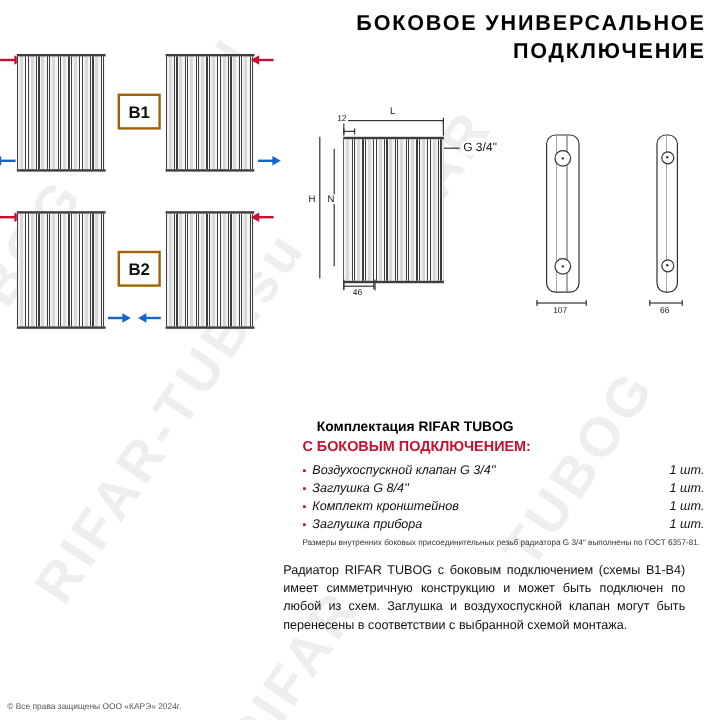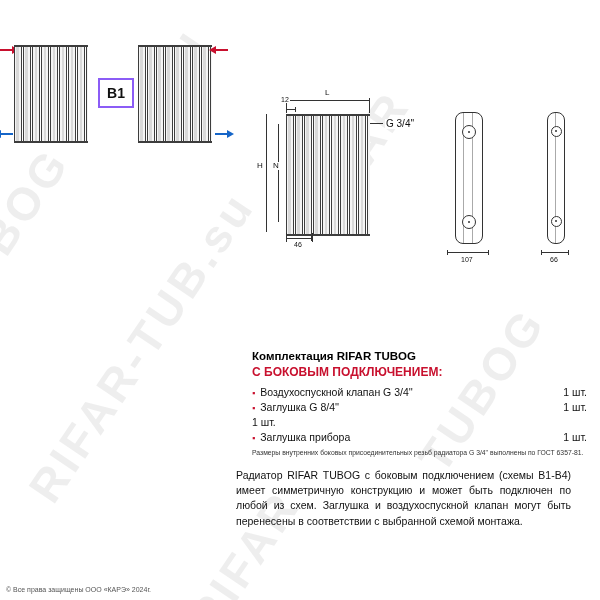--- a/index.html
+++ b/index.html
@@ -10,21 +10,21 @@
       color:rgba(90,90,90,0.10);white-space:nowrap;transform:rotate(-56deg);transform-origin:left center;}
   
   .title{position:absolute;z-index:1;top:8px;right:12px;text-align:right;font-weight:bold;
          font-size:18px;letter-spacing:1.5px;line-height:1.3;color:#000;}
   
   .scheme{position:absolute;z-index:1;left:0;width:240px;height:100px;}
   .rad{position:absolute;top:0;width:74px;height:94px;
        border-top:2px solid #3d3d3d;border-bottom:2px solid #3d3d3d;
        background:repeating-linear-gradient(90deg,#3d3d3d 0 1px,#f4f4f4 1px 2.5px,#d8d8d8 2.5px 5px,#f4f4f4 5px 7px,#3d3d3d 7px 8px,#ffffff 8px 9px);}
   .rad-l{left:14px;} .rad-r{left:138px;}
-  .label-box{position:absolute;left:98px;top:33px;width:32px;height:26px;border:2px solid #8b5cf6;
+  .label-box{position:absolute;left:98px;top:33px;width:32px;height:26px;border:2px solid #a16207;
              display:flex;align-items:center;justify-content:center;font-weight:bold;font-size:14px;background:#fff;}
   .arrow{position:absolute;height:2px;width:13px;}
   .arrow::before{content:"";position:absolute;left:0;right:0;top:0;height:2px;background:currentColor;}
   .head-r::after{content:"";position:absolute;right:-6px;top:-3px;border-left:7px solid currentColor;
                  border-top:4px solid transparent;border-bottom:4px solid transparent;}
   .head-l::after{content:"";position:absolute;left:-6px;top:-3px;border-right:7px solid currentColor;
                  border-top:4px solid transparent;border-bottom:4px solid transparent;}
   .red{color:#c8102e;} .blue{color:#1565c8;}
   
   .drawing{position:absolute;z-index:1;left:252px;top:92px;width:200px;height:190px;}
@@ -41,24 +41,24 @@
   
   .sides{position:absolute;z-index:1;left:447px;top:100px;width:140px;height:180px;}
   .sv{position:absolute;border:1.5px solid #333;border-radius:8px;background:
       linear-gradient(90deg,transparent 0 7px,#aaa 7px 8px,transparent 8px 16px,#aaa 16px 17px,transparent 17px);}
   .sv2{background:linear-gradient(90deg,transparent 0 7px,#aaa 7px 8px,transparent 8px);}
   .boss{position:absolute;width:12px;height:12px;border:1px solid #333;border-radius:50%;background:#fff;}
   .boss::after{content:"";position:absolute;left:4.5px;top:4.5px;width:2px;height:2px;border-radius:50%;background:#333;}
   .boss-s{width:9px;height:9px;} .boss-s::after{left:3px;top:3px;}
   
   .kit{position:absolute;z-index:1;left:252px;top:350px;width:335px;}
-  .kit-title{font-weight:bold;font-size:11.5px;color:#000;}
+  .kit-title{font-weight:bold;font-size:11.5px;color:#000;margin-left:12px;}
   .kit-subtitle{font-weight:bold;font-size:12px;color:#c8102e;margin-top:3px;}
   .kit-list{margin-top:5px;}
-  .kit-item{display:flex;justify-content:space-between;font-size:10.5px;padding:1.5px 0;}
+  .kit-item{display:flex;justify-content:space-between;font-size:10.5px;padding:1.5px 0;font-style:italic;}
   .kit-item .bullet{color:#c8102e;margin-right:5px;font-size:9px;}
   .kit-note{margin-top:5px;font-size:6.8px;color:#333;}
   
   .desc{position:absolute;z-index:1;left:236px;top:468px;width:335px;font-size:10.5px;line-height:1.45;
         text-align:justify;color:#111;}
   .desc-min{margin-top:7px;font-weight:bold;}
   
   .copyright{position:absolute;z-index:1;left:6px;top:586px;font-size:7px;color:#555;}
 </style>
 </head>
@@ -66,31 +66,44 @@
 
 <div class="page">
 
   <span class="wm" style="left:-46px;top:280px">TUBOG</span>
   <span class="wm" style="left:40px;top:470px">RIFAR-TUB.su</span>
   <span class="wm" style="left:310px;top:200px">RIFAR</span>
   <span class="wm" style="left:430px;top:440px">TUBOG</span>
   <span class="wm" style="left:200px;top:600px">RIFAR</span>
   <span class="wm" style="left:150px;top:70px">.su</span>
 
+  <div class="title">
+    <div>БОКОВОЕ УНИВЕРСАЛЬНОЕ</div>
+    <div>ПОДКЛЮЧЕНИЕ</div>
+  </div>
 
   <div class="scheme" style="top:45px">
     <span class="arrow red head-r" style="left:0;top:4px"></span>
     <span class="arrow blue head-l" style="left:0;top:88px"></span>
     <div class="rad rad-l"></div>
     <div class="label-box">В1</div>
     <div class="rad rad-r"></div>
     <span class="arrow red head-l" style="left:215px;top:4px"></span>
     <span class="arrow blue head-r" style="left:215px;top:88px"></span>
   </div>
 
+  <div class="scheme" style="top:176px">
+    <span class="arrow red head-r" style="left:0;top:4px"></span>
+    <span class="arrow blue head-r" style="left:90px;top:88px"></span>
+    <div class="rad rad-l"></div>
+    <div class="label-box">В2</div>
+    <div class="rad rad-r"></div>
+    <span class="arrow red head-l" style="left:215px;top:4px"></span>
+    <span class="arrow blue head-l" style="left:121px;top:88px"></span>
+  </div>
 
 
 
   <div class="drawing">
     <div class="fv"></div>
 
     <div class="dimh" style="left:34px;top:8px;width:84px"></div>
     <div class="dimv" style="left:34px;top:8px;height:13px"></div>
     <div class="dimv" style="left:117px;top:8px;height:13px"></div>
     <div class="dimlabel" style="left:72px;top:-3px">L</div>
@@ -134,20 +147,21 @@
     <div class="kit-list">
       <div class="kit-item">
         <span><span class="bullet">▪</span><span>Воздухоспускной клапан G 3/4''</span></span>
         <span>1 шт.</span>
       </div>
       <div class="kit-item">
         <span><span class="bullet">▪</span><span>Заглушка G 8/4''</span></span>
         <span>1 шт.</span>
       </div>
       <div class="kit-item">
+        <span><span class="bullet">▪</span><span>Комплект кронштейнов</span></span>
         <span>1 шт.</span>
       </div>
       <div class="kit-item">
         <span><span class="bullet">▪</span><span>Заглушка прибора</span></span>
         <span>1 шт.</span>
       </div>
     </div>
     <div class="kit-note">Размеры внутренних боковых присоединительных резьб радиатора G 3/4'' выполнены по ГОСТ 6357-81.</div>
   </div>
 

